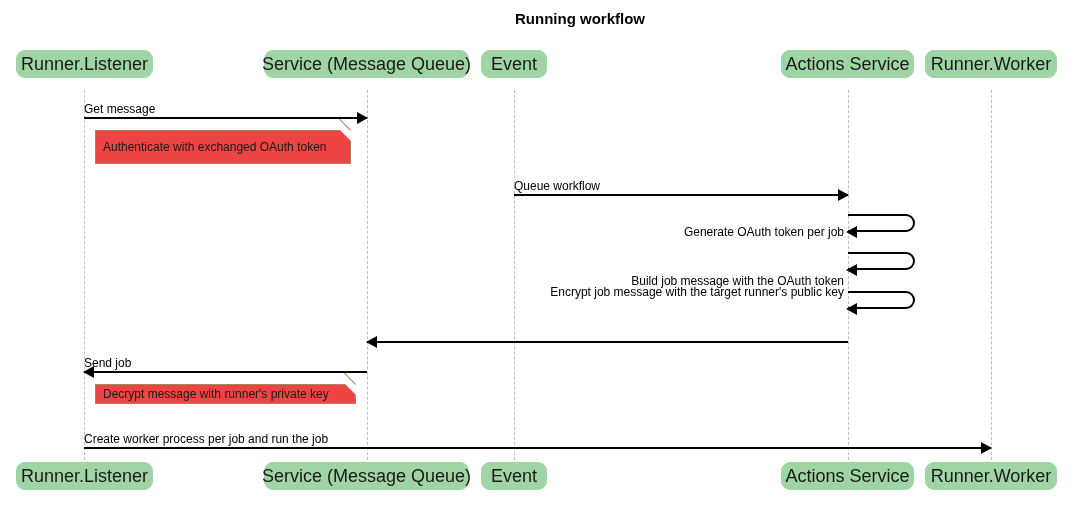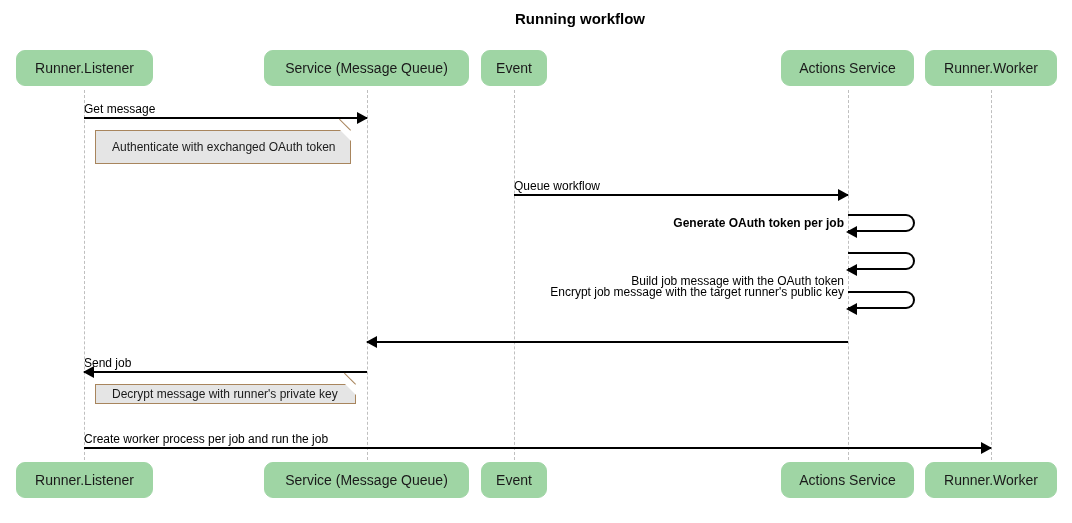--- a/index.html
+++ b/index.html
@@ -39,29 +39,29 @@
     position: absolute;
     top: 90px;
     width: 0px;
     height: 370px;
     border-left: 1px dashed #bfbfbf;
   }
 
   
   .participant {
     position: absolute;
-    height: 36px;
+    height: 28px;
     box-sizing: border-box;
     background: #9fd5a4;
     border: 1px solid #9fd5a4;
     border-radius: 9px;
     display: flex;
     align-items: center;
     justify-content: center;
-    font-size: 14px;
+    font-size: 18px;
     color: #1a1a1a;
     white-space: nowrap;
     padding: 12px 12px;
   }
 
   
   .msg {
     position: absolute;
     height: 2px;
     background: #000000;
@@ -116,27 +116,27 @@
     color: #000000;
     white-space: nowrap;
     text-align: right;
     line-height: 14px;
   }
 
   
   .note {
     position: absolute;
     box-sizing: border-box;
-    background: #e5e5e5;
+    background: #ef4444;
     border: 1px solid #a8855d;
     font-size: 12px;
     color: #1a1a1a;
     display: flex;
     align-items: center;
-    padding: 0 16px;
+    padding: 0 7px;
     white-space: nowrap;
   }
   .note .fold {
     position: absolute;
     top: -1px;
     right: -1px;
     width: 0;
     height: 0;
     border-left: 11px solid transparent;
     border-top: 11px solid #ffffff;
@@ -209,21 +209,21 @@
   </div>
 
   <div class="msg to-right" style="left:514px; top:194px; width:334px;">
     <span class="head"></span>
   </div>
   <div class="msg-label" style="left:514px; top:179px; width:334px;">Queue workflow</div>
 
   <div class="selfmsg" style="left:848px; top:214px; width:67px; height:18px;">
     <span class="selfhead"></span>
   </div>
-  <div class="selfmsg-label" style="left:448px; top:216px; width:396px;font-weight:bold;">Generate OAuth token per job</div>
+  <div class="selfmsg-label" style="left:448px; top:225px; width:396px;">Generate OAuth token per job</div>
 
   <div class="selfmsg" style="left:848px; top:252px; width:67px; height:18px;">
     <span class="selfhead"></span>
   </div>
   <div class="selfmsg-label" style="left:448px; top:246px; width:396px;margin-top:28px;">Build job message with the OAuth token</div>
 
   <div class="selfmsg" style="left:848px; top:291px; width:67px; height:18px;">
     <span class="selfhead"></span>
   </div>
   <div class="selfmsg-label" style="left:448px; top:285px; width:396px;">Encrypt job message with the target runner's public key</div>

